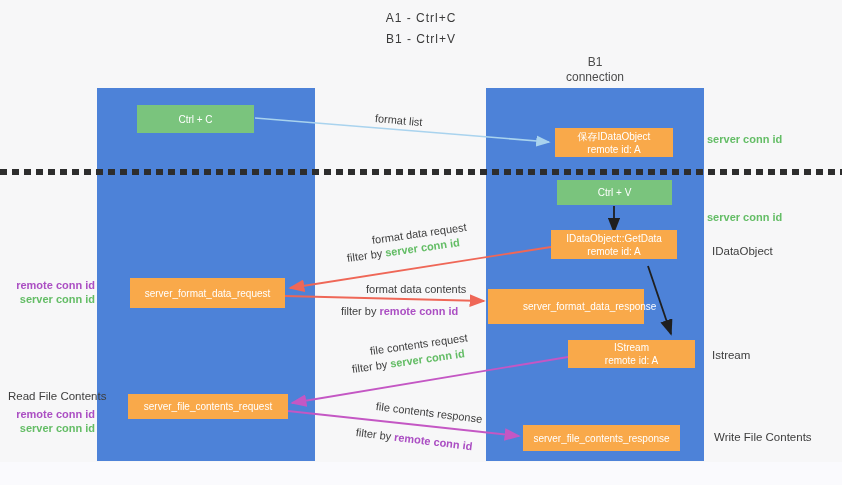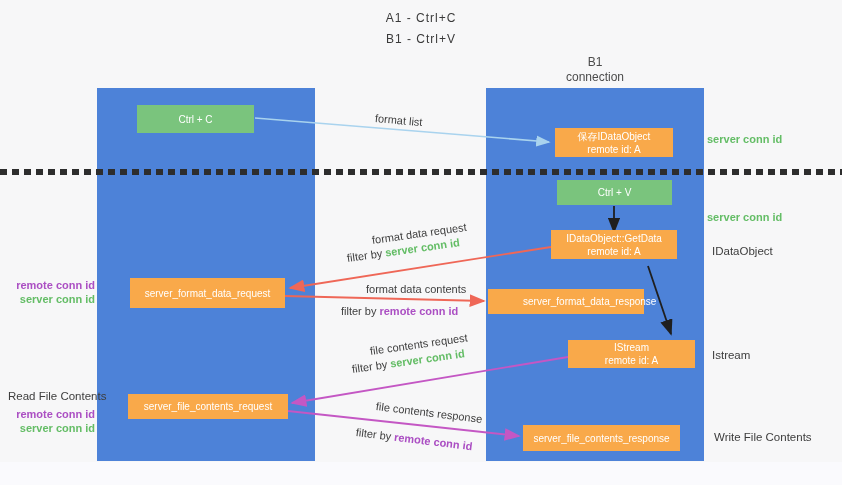--- a/index.html
+++ b/index.html
@@ -95,21 +95,21 @@
 
   <div class="node orange" style="left:551px;top:230px;width:126px;height:29px;justify-content:center;">
     <span class="l">IDataObject::GetData</span>
     <span class="l">remote id: A</span>
   </div>
 
   <div class="node orange" style="left:130px;top:278px;width:155px;height:30px;">
     <span class="l">server_format_data_request</span>
   </div>
 
-  <div class="node orange" style="left:488px;top:289px;width:156px;height:25px;padding-left:35px;">
+  <div class="node orange" style="left:488px;top:289px;width:156px;height:35px;padding-left:35px;">
     <span class="l">server_format_data_response</span>
   </div>
 
   <div class="node orange" style="left:568px;top:340px;width:127px;height:28px;">
     <span class="l">IStream</span>
     <span class="l">remote id: A</span>
   </div>
 
   <div class="node orange" style="left:523px;top:425px;width:157px;height:26px;">
     <span class="l">server_file_contents_response</span>

